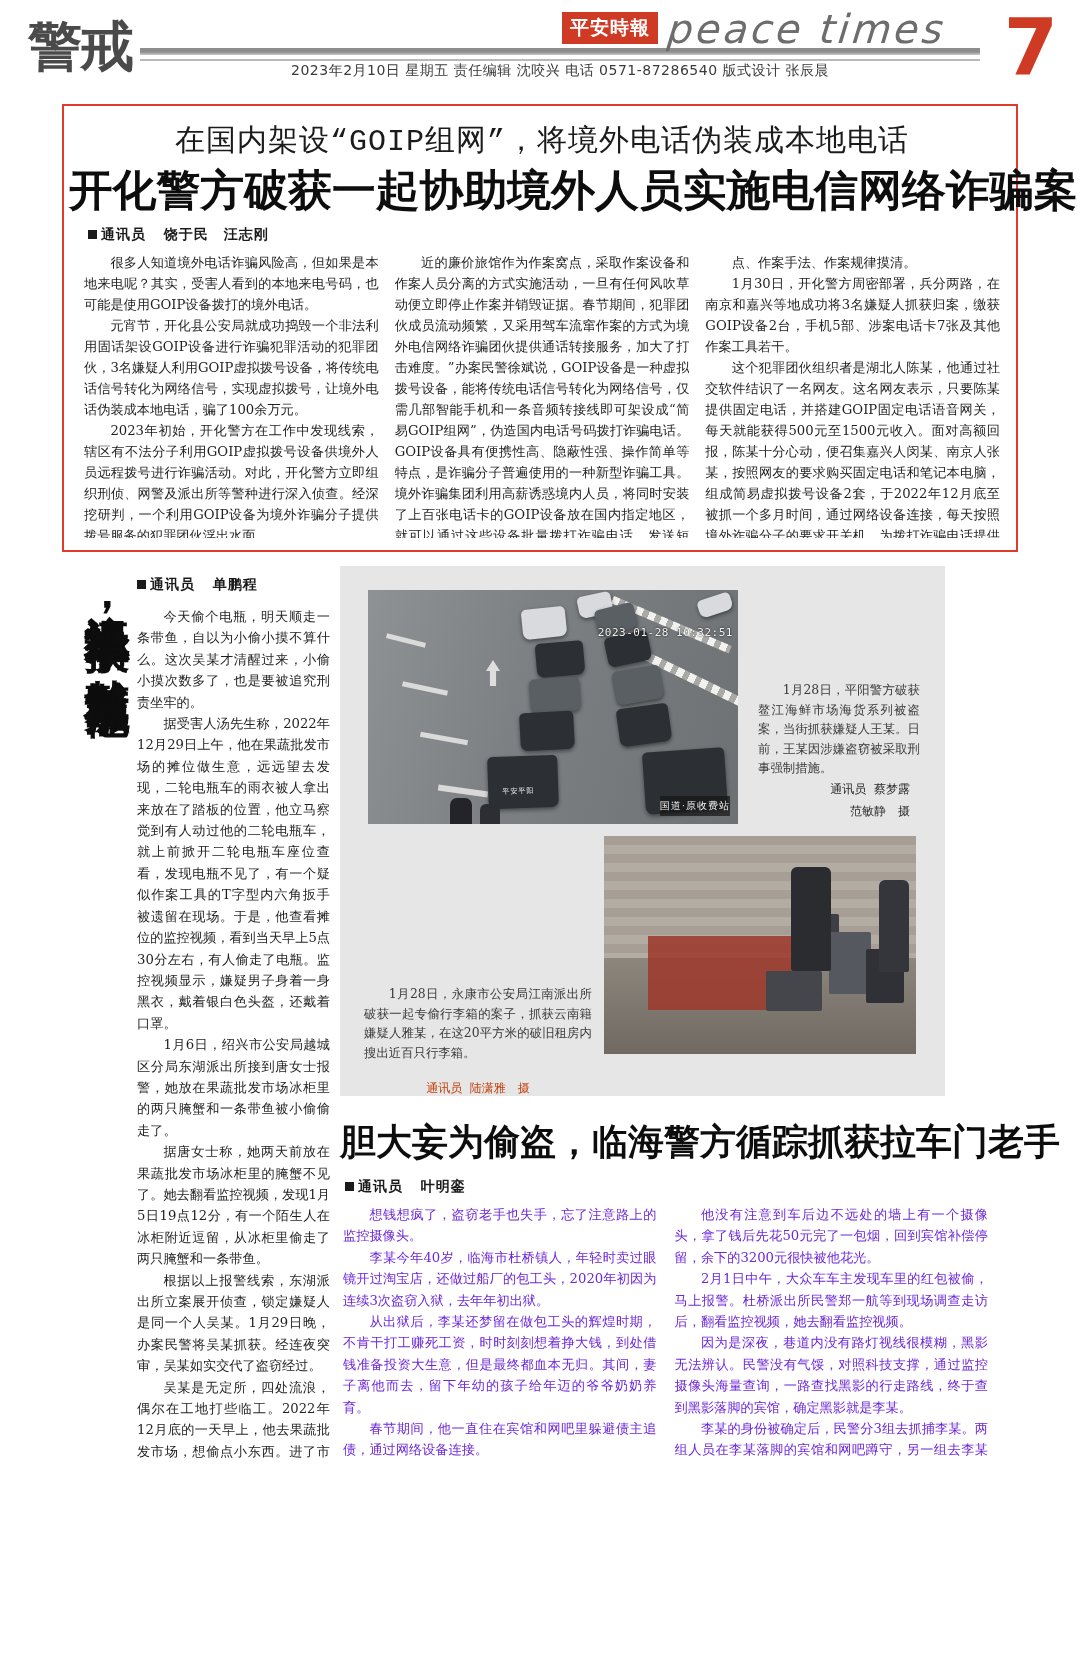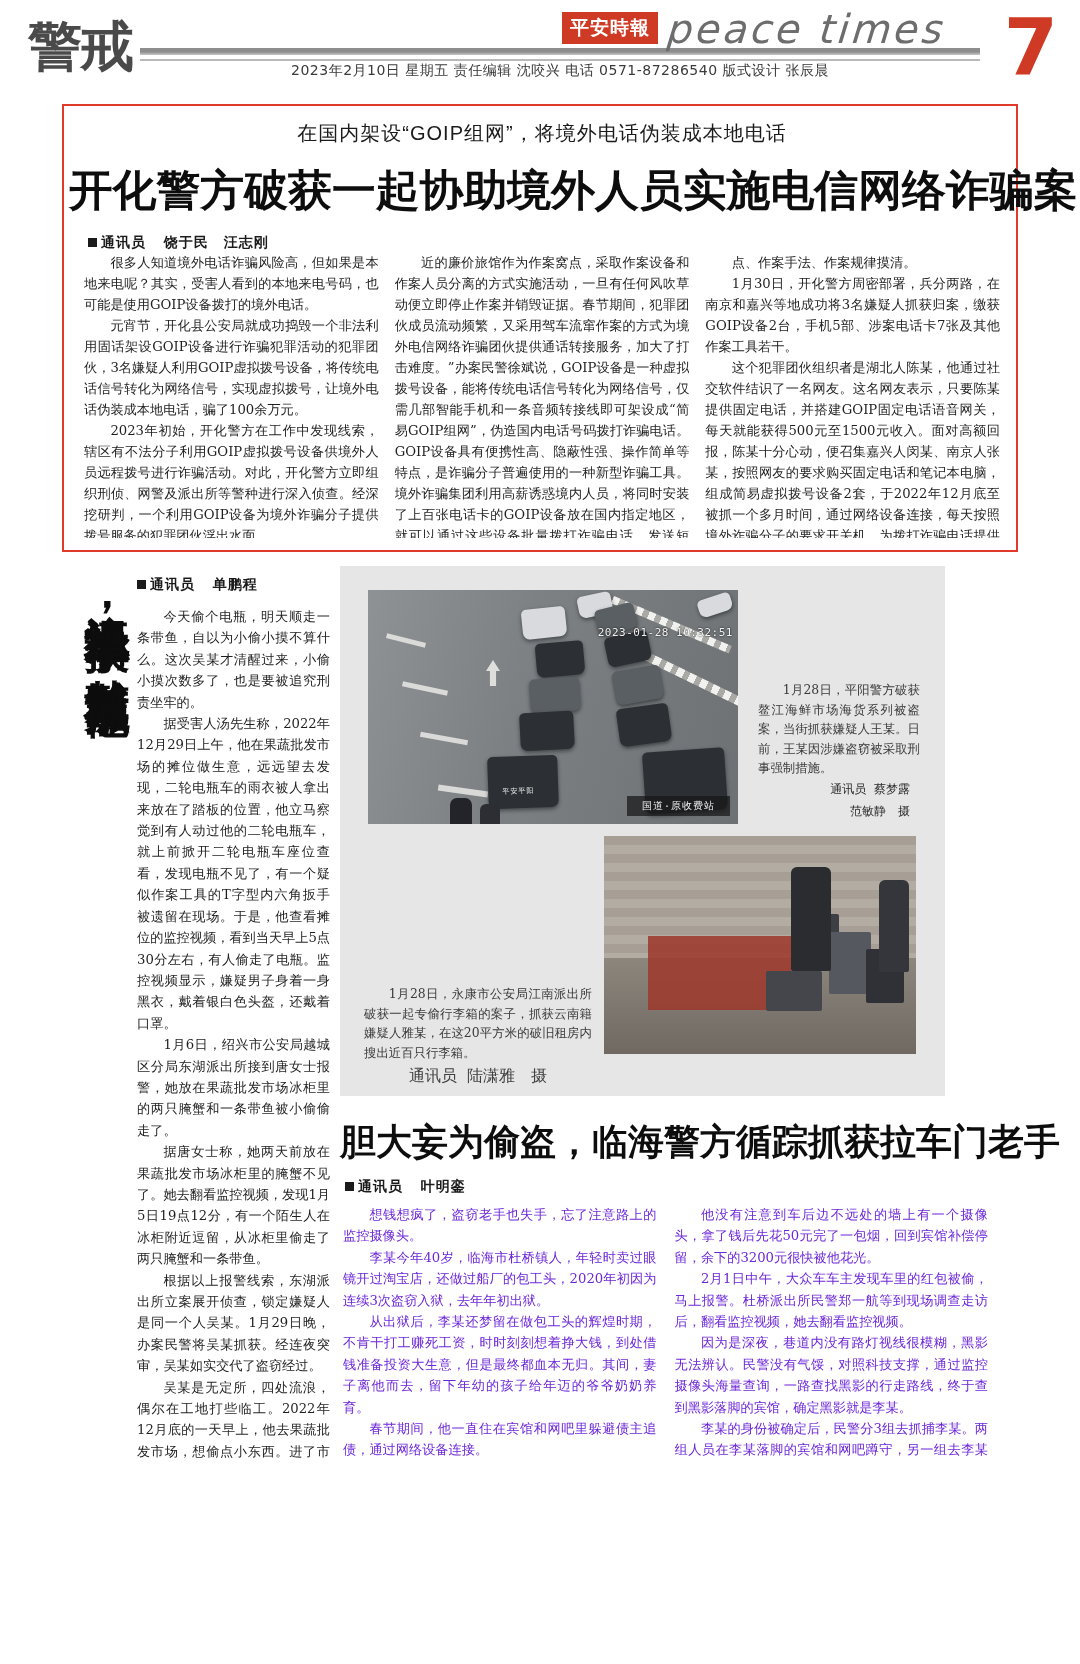--- a/index.html
+++ b/index.html
@@ -99,22 +99,22 @@
     width: 956px; height: 448px;
     border: 2px solid #e03a2a;
     box-sizing: border-box;
     background: #ffffff;
   }
   .lead-kicker {
     position: absolute;
     left: 24px; top: 14px;
     width: 908px;
     text-align: center;
-    font-family: Liberation Sans, sans-serif;
-    font-size: 20px;
+    font-family: Liberation Mono, monospace;
+    font-size: 30px;
     color: #1b1b1b;
     letter-spacing: 1px;
     white-space: nowrap;
   }
   .lead-headline {
     position: absolute;
     left: 14px; top: 56px;
     width: 928px;
     text-align: center;
     font-family: "DejaVu Sans", "Liberation Sans", sans-serif;
@@ -133,21 +133,21 @@
     letter-spacing: 1px;
   }
   .byline .sq {
     display: inline-block;
     width: 9px; height: 9px;
     background: #1b1b1b;
     margin-right: 4px;
   }
   .lead-byline {
     position: absolute;
-    left: 24px; top: 128px;
+    left: 24px; top: 120px;
   }
   .lead-cols {
     position: absolute;
     left: 20px; top: 146px;
     width: 916px; height: 286px;
     display: flex;
     gap: 16px;
   }
   .lead-col {
     flex: 1;
@@ -243,23 +243,23 @@
     font-family: "DejaVu Sans", "Liberation Sans", sans-serif;
     font-size: 7px;
     color: #f3f3f3;
     letter-spacing: 1px;
   }
   .photo-signbox {
     position: absolute;
     right: 8px; bottom: 8px;
     background: rgba(22,22,22,.72);
     color: #f0f0f0;
-    font-family: Liberation Mono, monospace;
+    font-family: Liberation Serif, serif;
     font-size: 10px;
-    padding: 3px 15px;
+    padding: 3px 0;
     letter-spacing: 1px;
     white-space: nowrap;
   }
   .cap-a {
     position: absolute;
     left: 418px; top: 114px;
     width: 162px;
     font-family: "DejaVu Serif", "Liberation Serif", serif;
     font-size: 12.4px;
     line-height: 19.6px;
@@ -315,24 +315,24 @@
     font-family: "DejaVu Serif", "Liberation Serif", serif;
     font-size: 12.4px;
     line-height: 19.6px;
     color: #3a3a3a;
     text-align: justify;
   }
   .cap-b p { margin: 0; text-indent: 2em; }
   .cap-b .credit {
     text-indent: 0;
     text-align: center;
-    margin-top: 4px;
-    font-family: "DejaVu Sans", "Liberation Sans", sans-serif;
-    font-size: 16px;
-    color: #404040;
+    margin-top: 17px;
+    font-family: "DejaVu Sans", "Liberation Sans", sans-serif;
+    font-size: 12px;
+    color: #c2410c;
   }
 
   
   .s3-headline {
     position: absolute;
     left: 340px; top: 1118px;
     width: 648px;
     text-align: center;
     font-family: "DejaVu Sans", "Liberation Sans", sans-serif;
     font-weight: bold;

